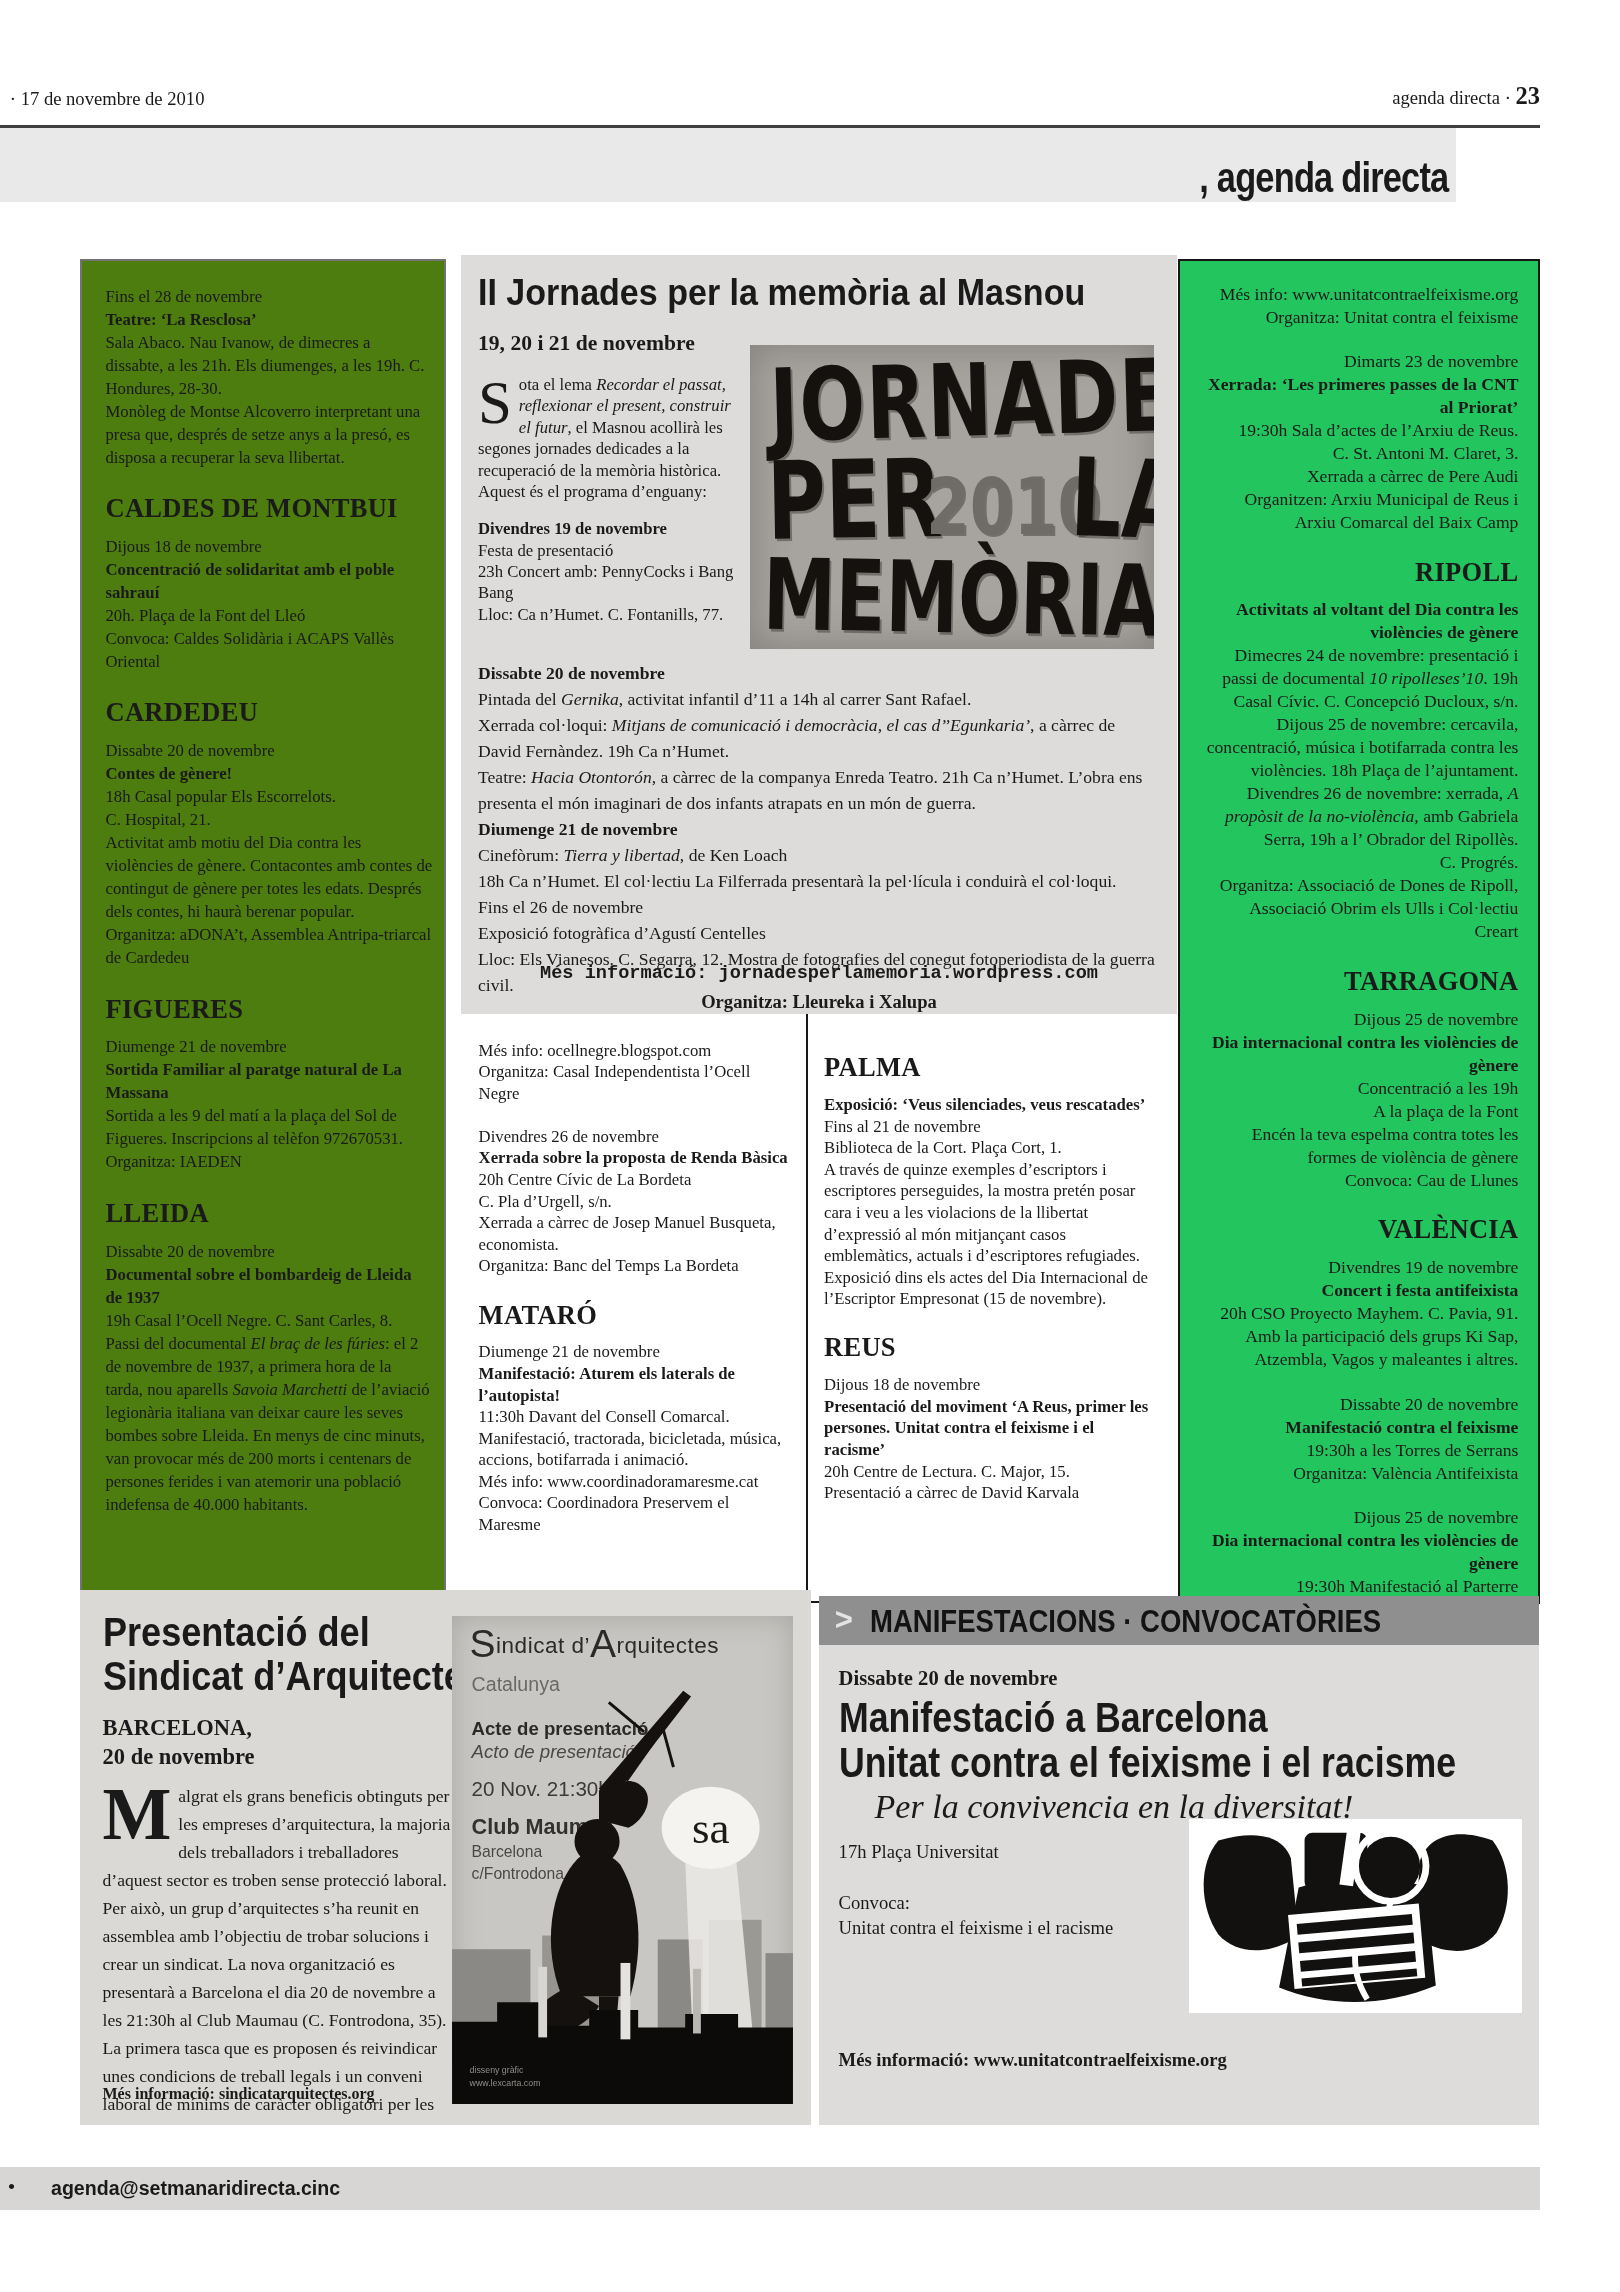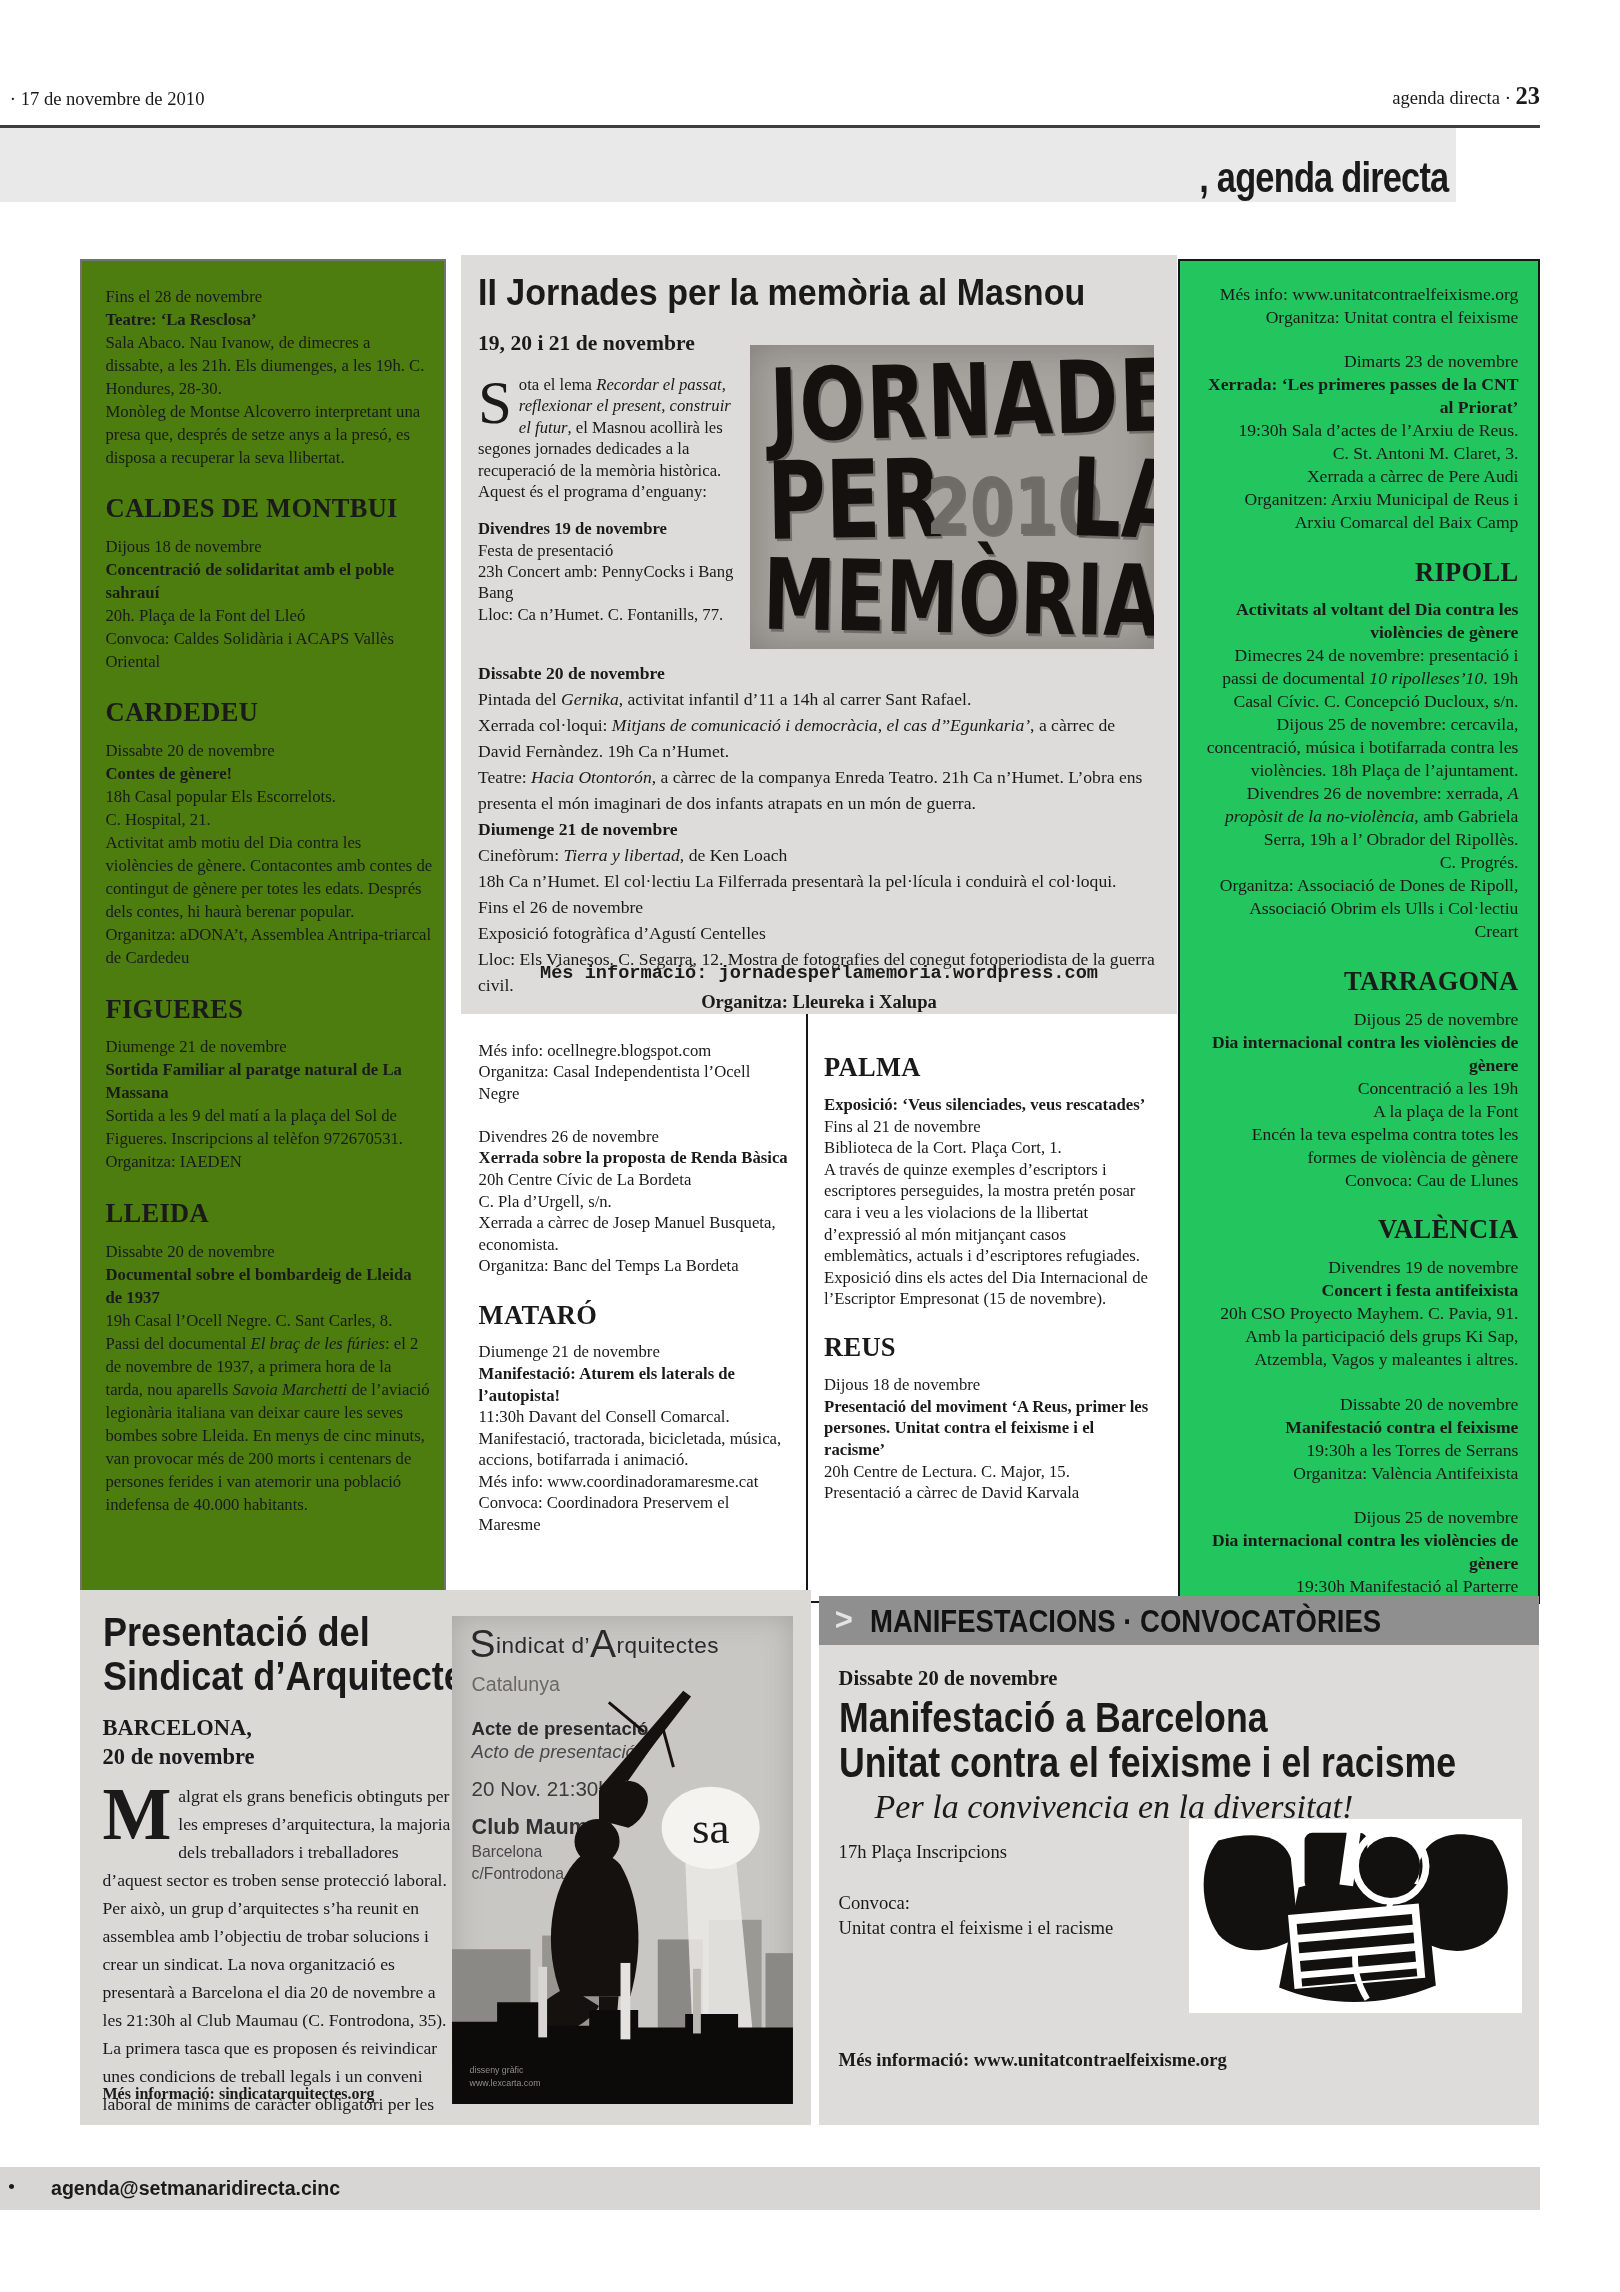--- a/index.html
+++ b/index.html
@@ -315,21 +315,21 @@
 
   <div class="abs" id="man-bar">
     <span id="man-arrow">&gt;</span>
     <span id="man-title"><span class="cond" style="transform:scaleX(.86)">MANIFESTACIONS · CONVOCATÒRIES</span></span>
   </div>
   <div class="abs" id="man-panel">
     <div id="m-date">Dissabte 20 de novembre</div>
     <div id="m-h1"><span class="cond" style="transform:scaleX(.85)">Manifestació a Barcelona</span></div>
     <div id="m-h2"><span class="cond" style="transform:scaleX(.85)">Unitat contra el feixisme i el racisme</span></div>
     <div id="m-slogan">Per la convivencia en la diversitat!</div>
-    <div id="m-time">17h Plaça Inscripcions</div>
+    <div id="m-time">17h Plaça Universitat</div>
     <div id="m-convlabel">Convoca:</div>
     <div id="m-conv">Unitat contra el feixisme i el racisme</div>
     <div id="m-img">
       <svg width="333" height="194" viewBox="0 0 340 198">
         <g fill="#121110">
           <path d="M30,22 C70,10 96,18 104,40 L112,120 C80,140 48,138 30,118 C12,92 8,48 30,22 Z"></path>
           <rect x="118" y="14" width="64" height="58" rx="8"></rect>
           <path d="M310,22 C272,8 244,18 236,42 L230,120 C262,142 296,138 314,116 C330,90 330,48 310,22 Z"></path>
           <circle cx="206" cy="48" r="30"></circle>
           <path d="M112,70 C150,58 230,58 242,72 L252,170 C200,192 140,192 92,172 Z"></path>

